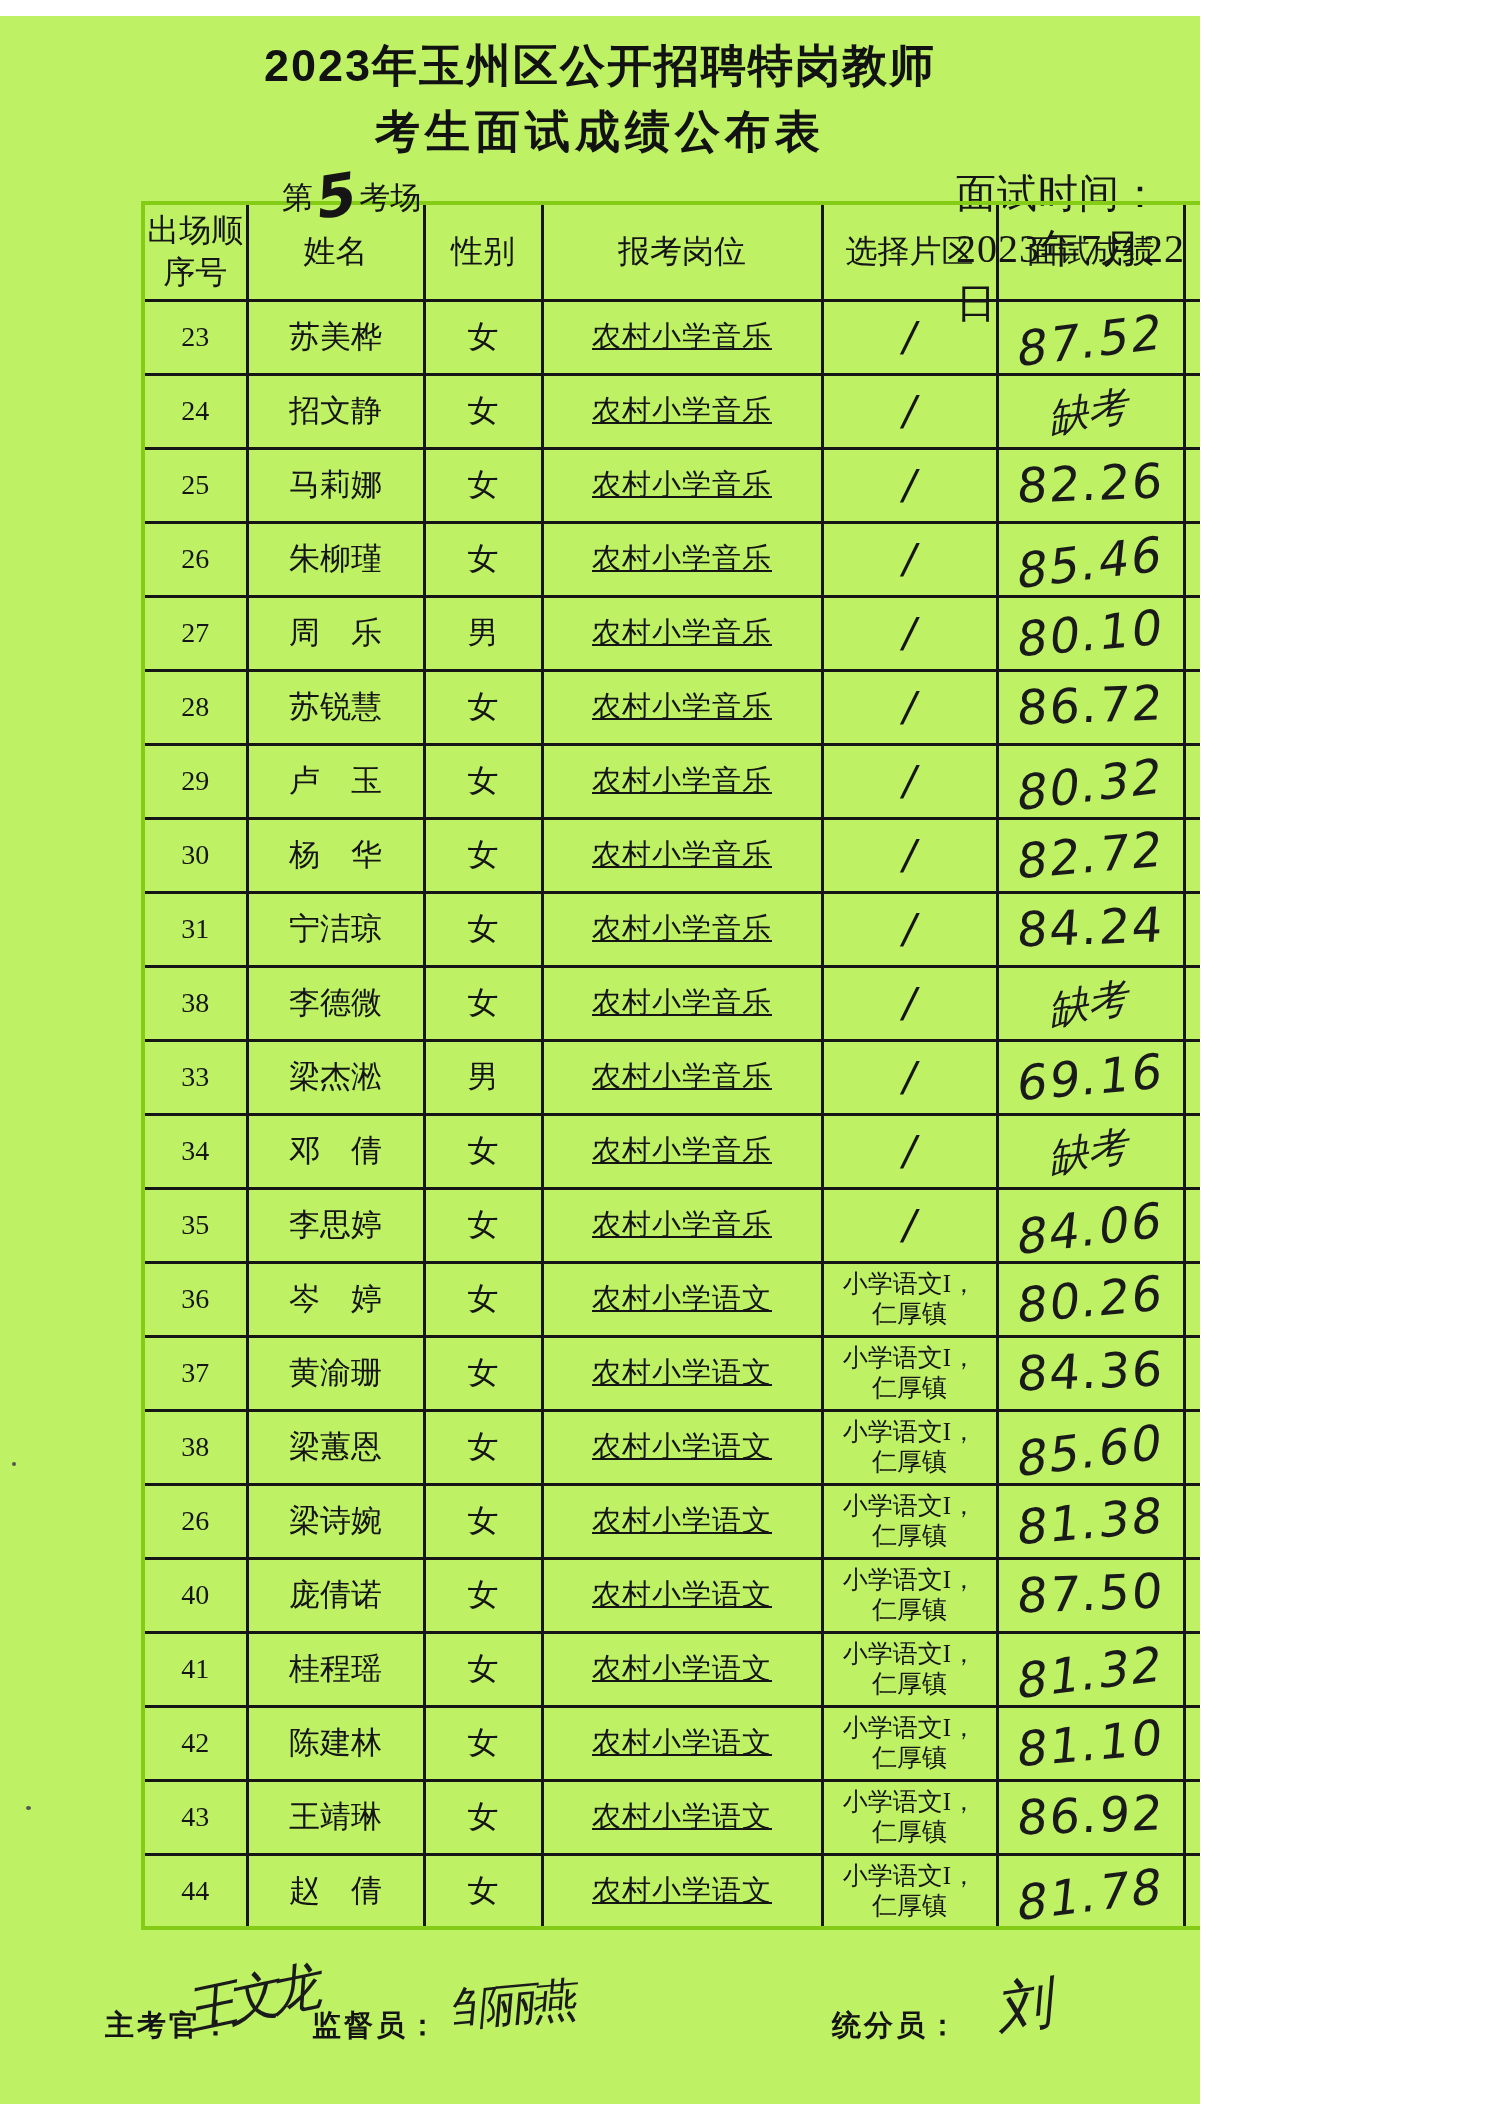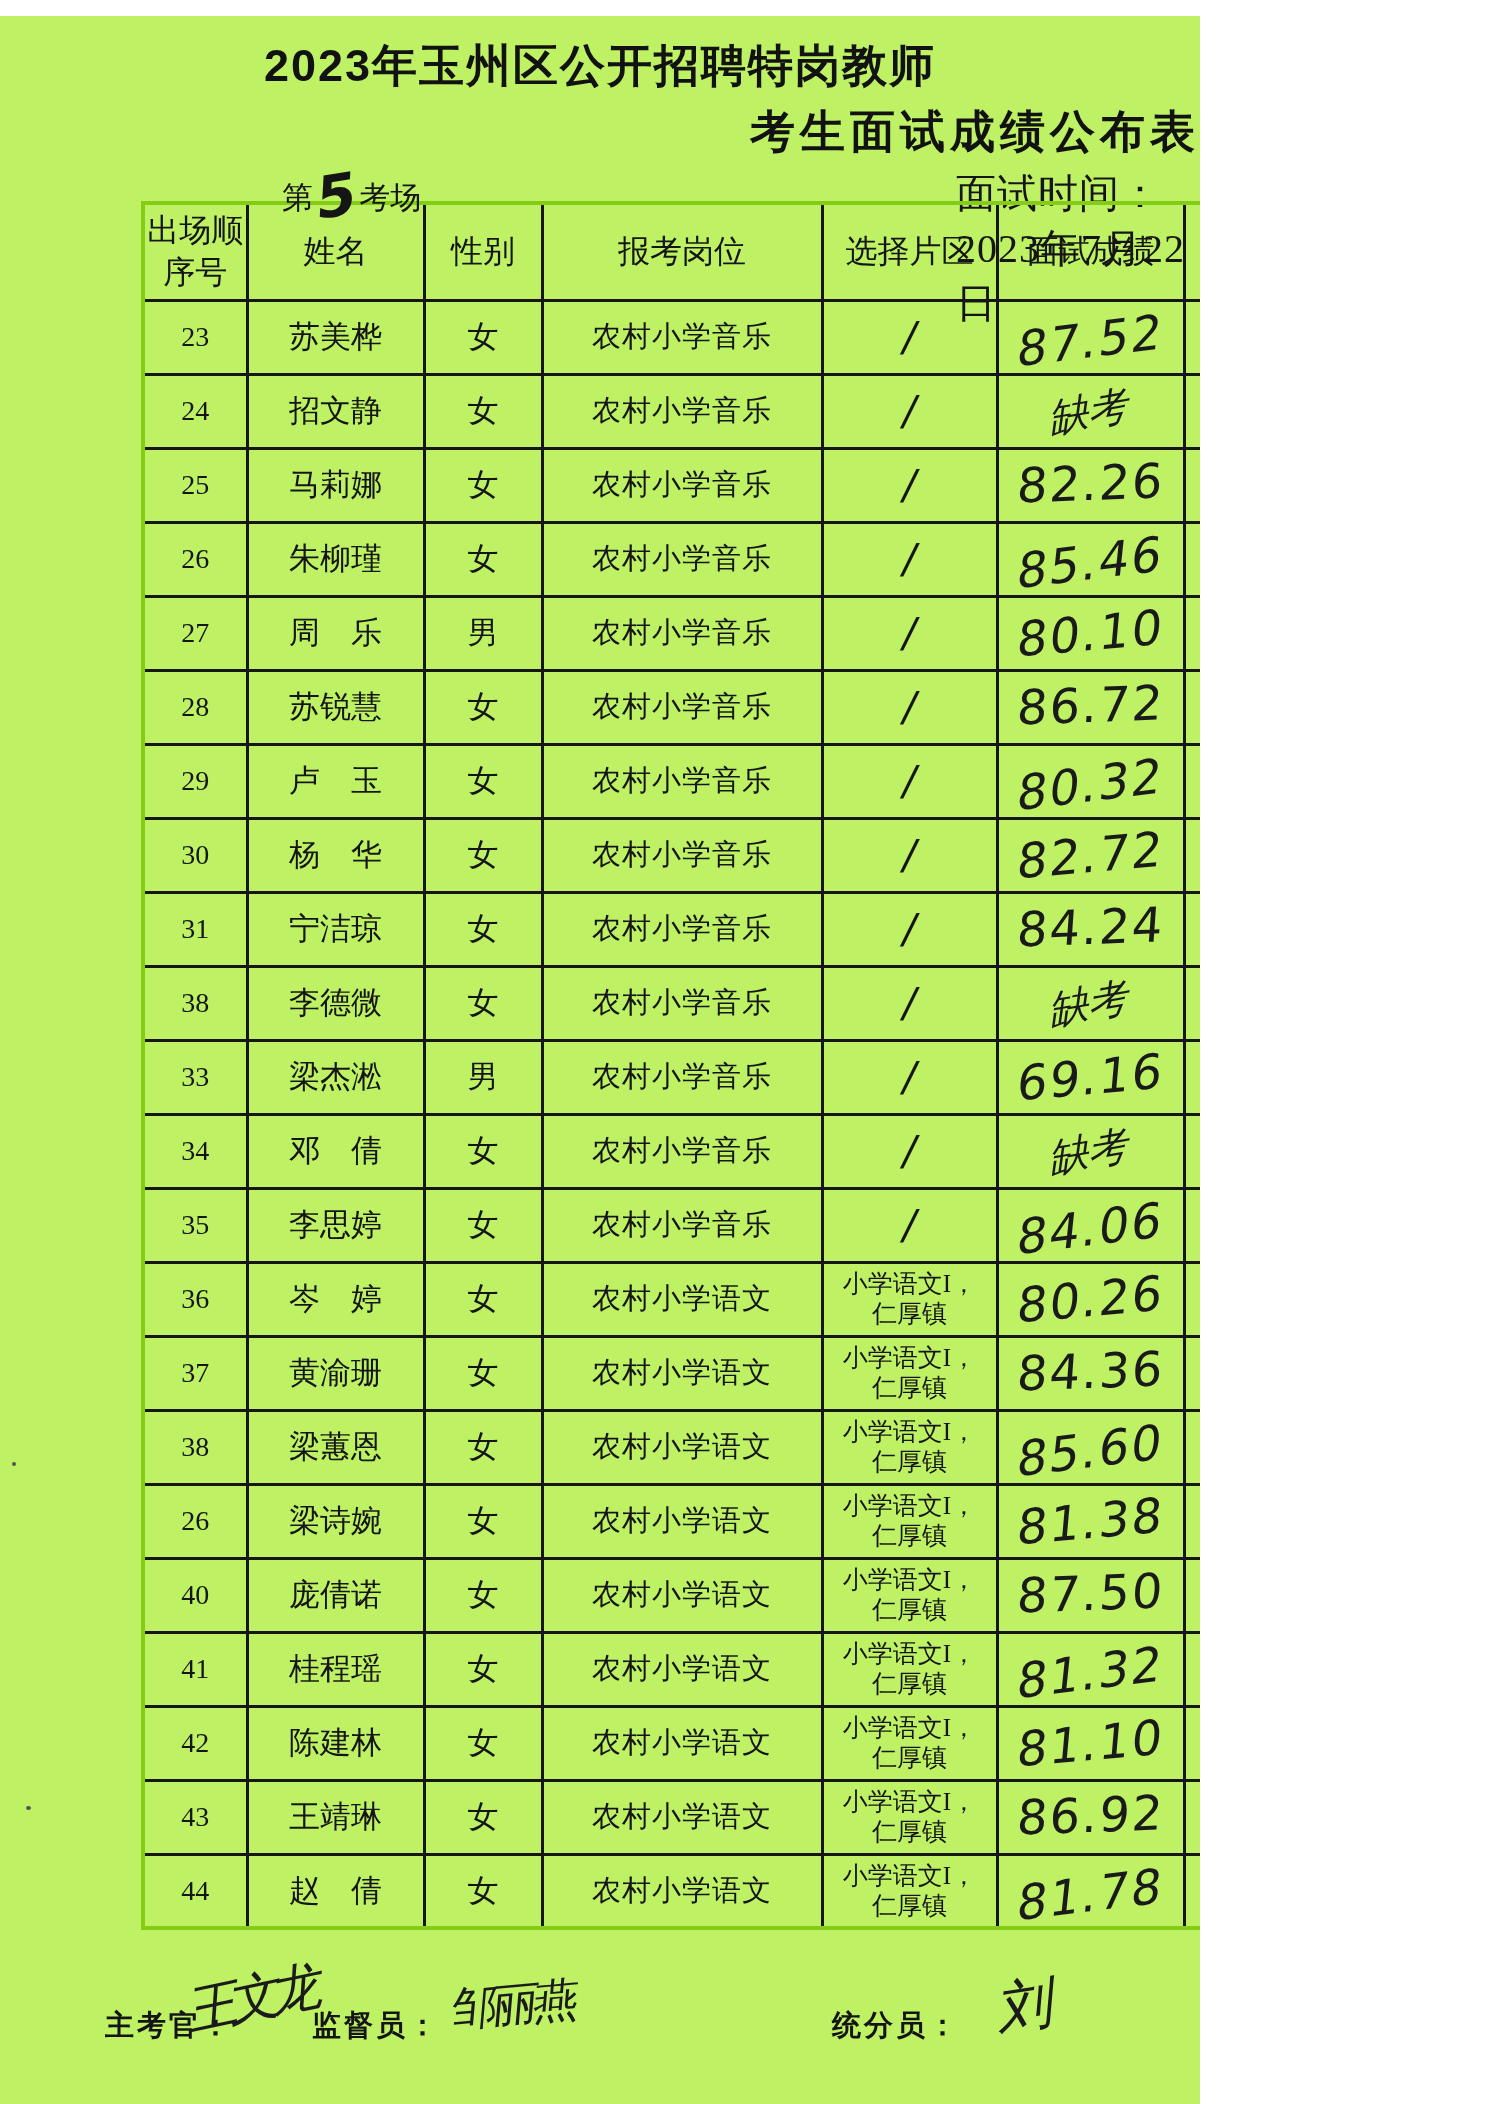--- a/index.html
+++ b/index.html
@@ -2,37 +2,37 @@
 <html><head>
 <meta charset="utf-8">
 <style>
   html,body{margin:0;padding:0;background:#ffffff;}
   .page{position:relative;width:1200px;height:2104px;background:#bef264;
         font-family:"Liberation Serif",serif;color:#151515;overflow:hidden;margin-top:16px;}
 
   .title{position:absolute;left:0;width:100%;text-align:center;
          font-family:"Liberation Sans",sans-serif;font-weight:bold;color:#121212;}
   .title-1{top:20px;font-size:45px;letter-spacing:2px;}
-  .title-2{top:86px;font-size:45px;letter-spacing:5px;text-align:right;}
+  .title-2{top:86px;font-size:45px;letter-spacing:5px;}
 
   .room-line{position:absolute;left:282px;top:146px;font-size:31px;z-index:3;white-space:nowrap;}
   .room-num{display:inline-block;font-family:"DejaVu Sans",sans-serif;font-size:58px;font-weight:bold;
             transform:rotate(-9deg) skewX(-12deg);position:relative;top:8px;margin:0 3px;line-height:0.9;}
   .time-line{position:absolute;left:956px;top:150px;font-size:40px;letter-spacing:1px;}
 
   table.results{position:absolute;left:141px;top:185px;width:1176px;
                 border-collapse:collapse;table-layout:fixed;border:4px solid #84cc16;}
   th,td{border:3px solid #161616;text-align:center;vertical-align:middle;padding:0;}
   thead tr{height:97px;}
   tbody tr{height:74px;}
   th{font-size:32px;font-weight:normal;white-space:pre-line;line-height:1.3;}
   .c-order{font-size:28px;}
   .c-name{font-size:31px;}
   .c-gender{font-size:31px;}
-  .c-pos{font-size:29px;letter-spacing:1px;}
+  .c-pos{font-size:29px;letter-spacing:1px;text-decoration:underline;}
   .c-district{font-size:25px;line-height:1.2;white-space:pre-line;}
   td.slash{font-family:"DejaVu Sans",sans-serif;font-size:40px;font-style:italic;font-weight:normal;}
 
   .score-hw{display:inline-block;font-family:"DejaVu Sans",sans-serif;font-size:48px;
             letter-spacing:2px;color:#1a1a1a;transform:rotate(-5deg) skewX(-10deg);}
   tbody tr:nth-child(3n+1) .score-hw{transform:rotate(-7deg) skewX(-13deg) translateY(3px);}
   tbody tr:nth-child(3n) .score-hw{transform:rotate(-2deg) skewX(-6deg) translateY(-2px);}
   .absent-hw{font-size:40px;letter-spacing:0;transform:rotate(-10deg) skewX(-18deg) !important;}
 
   .flabel{position:absolute;font-family:"Liberation Sans",sans-serif;font-weight:bold;

